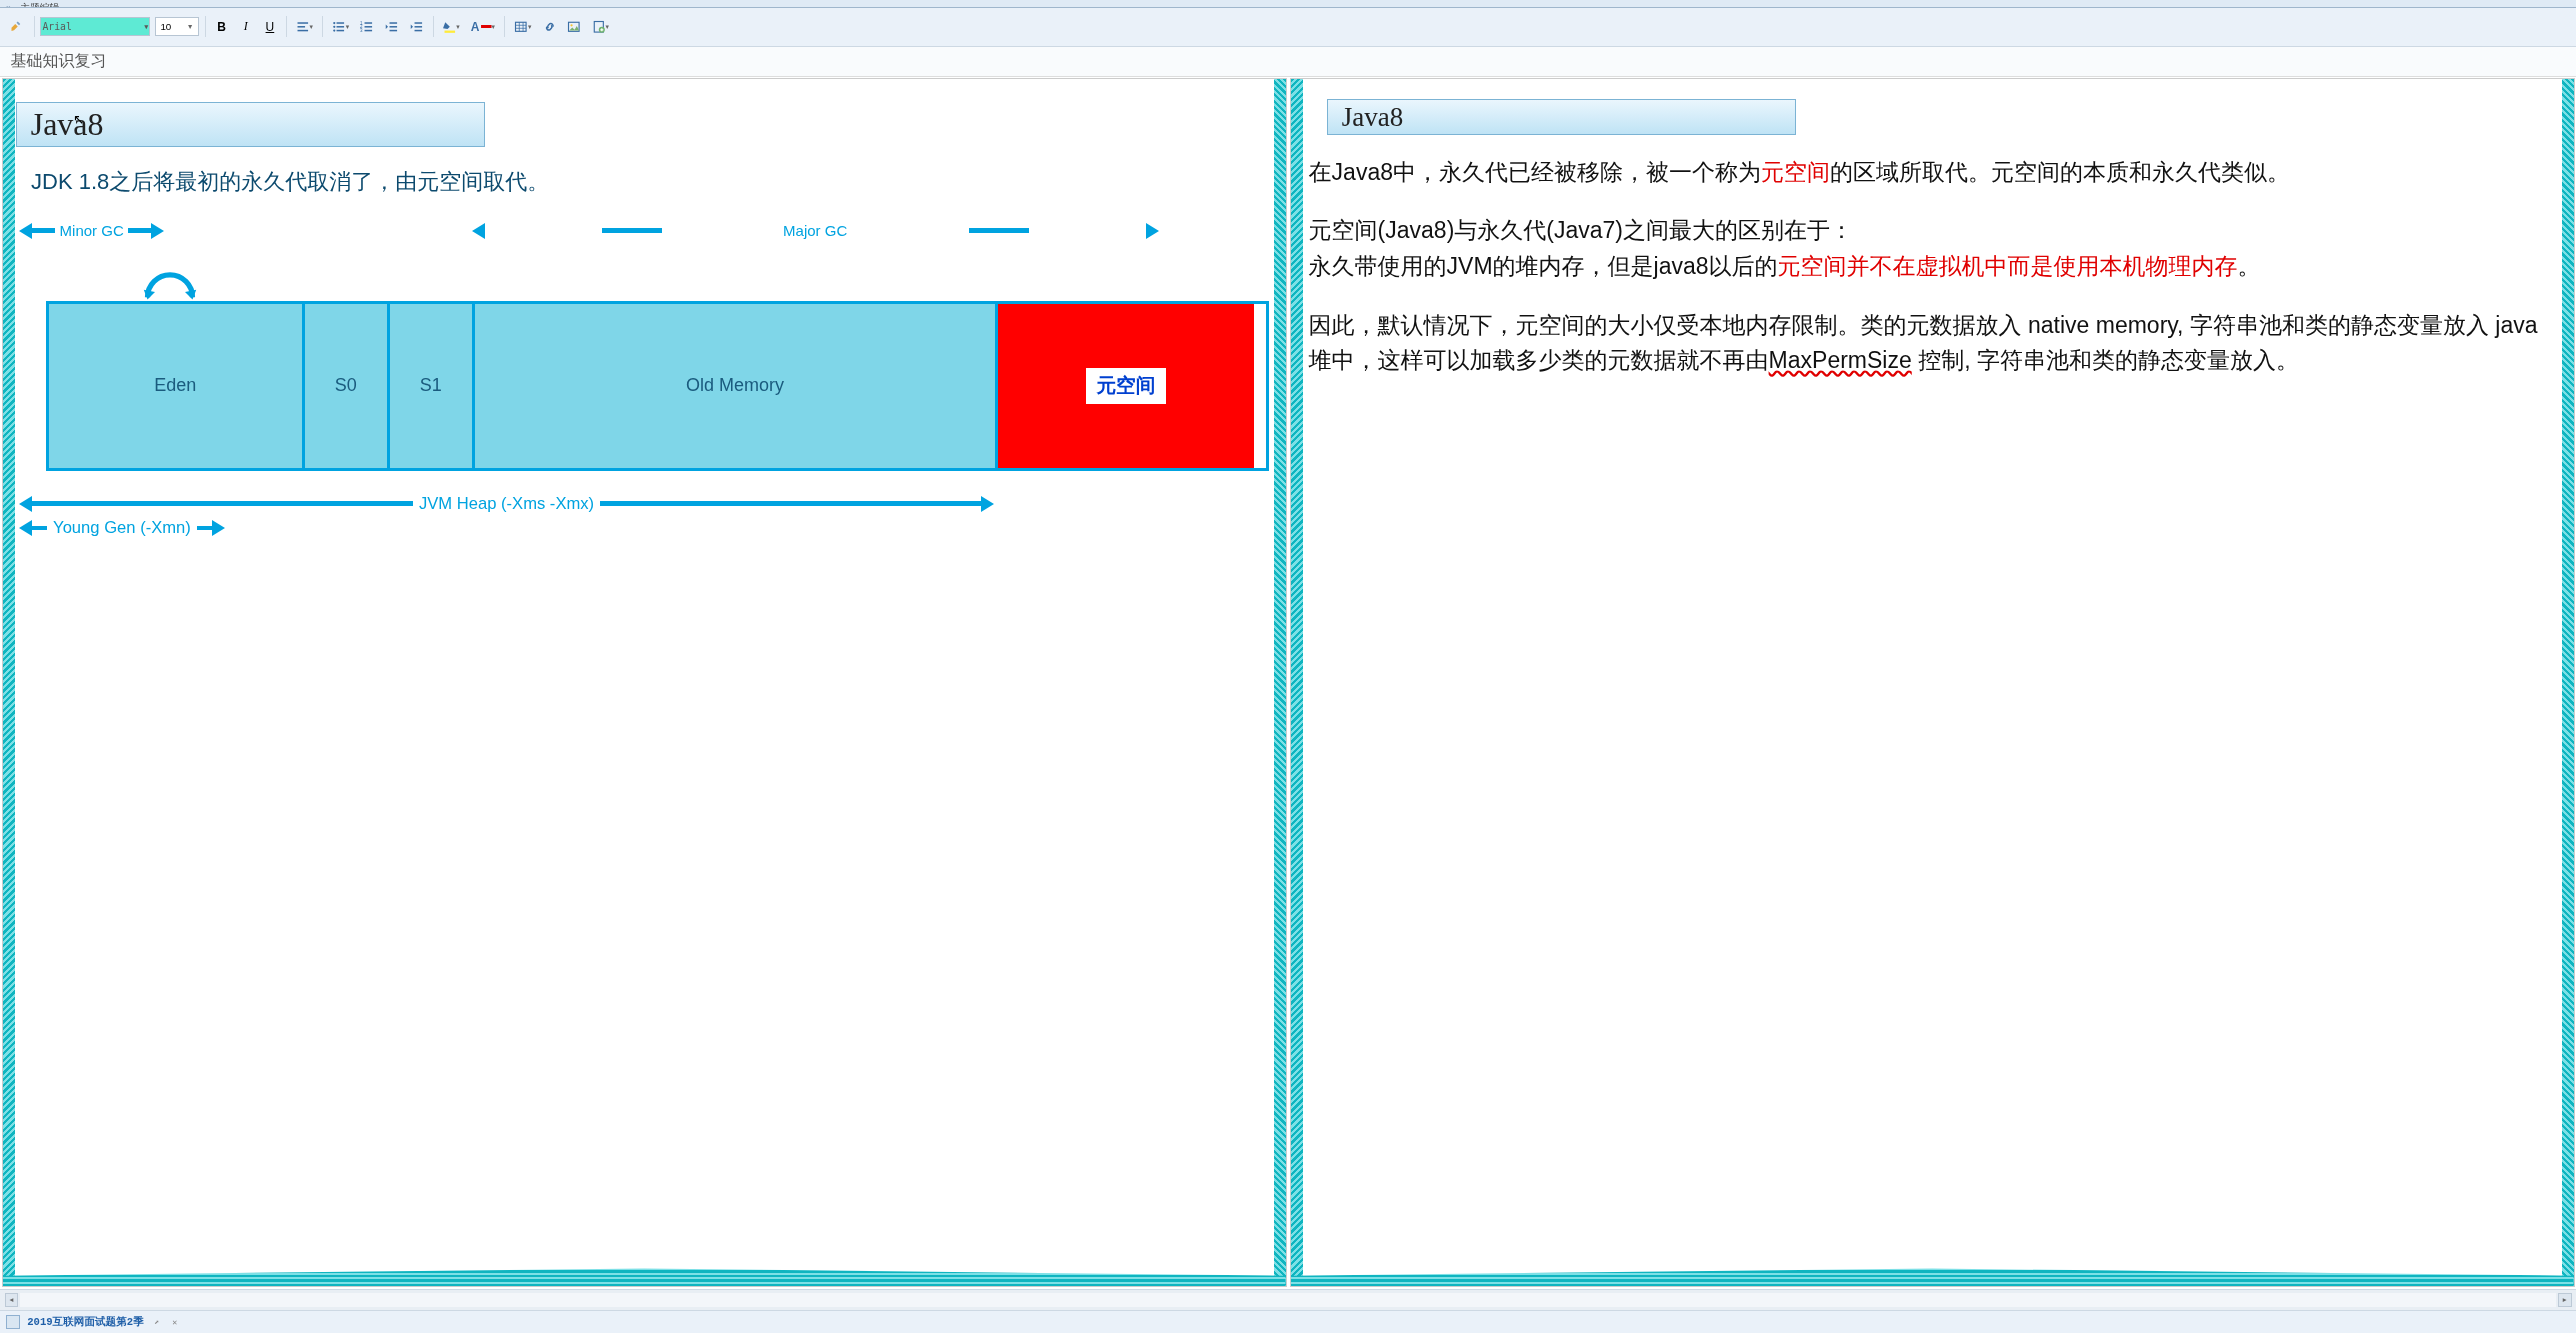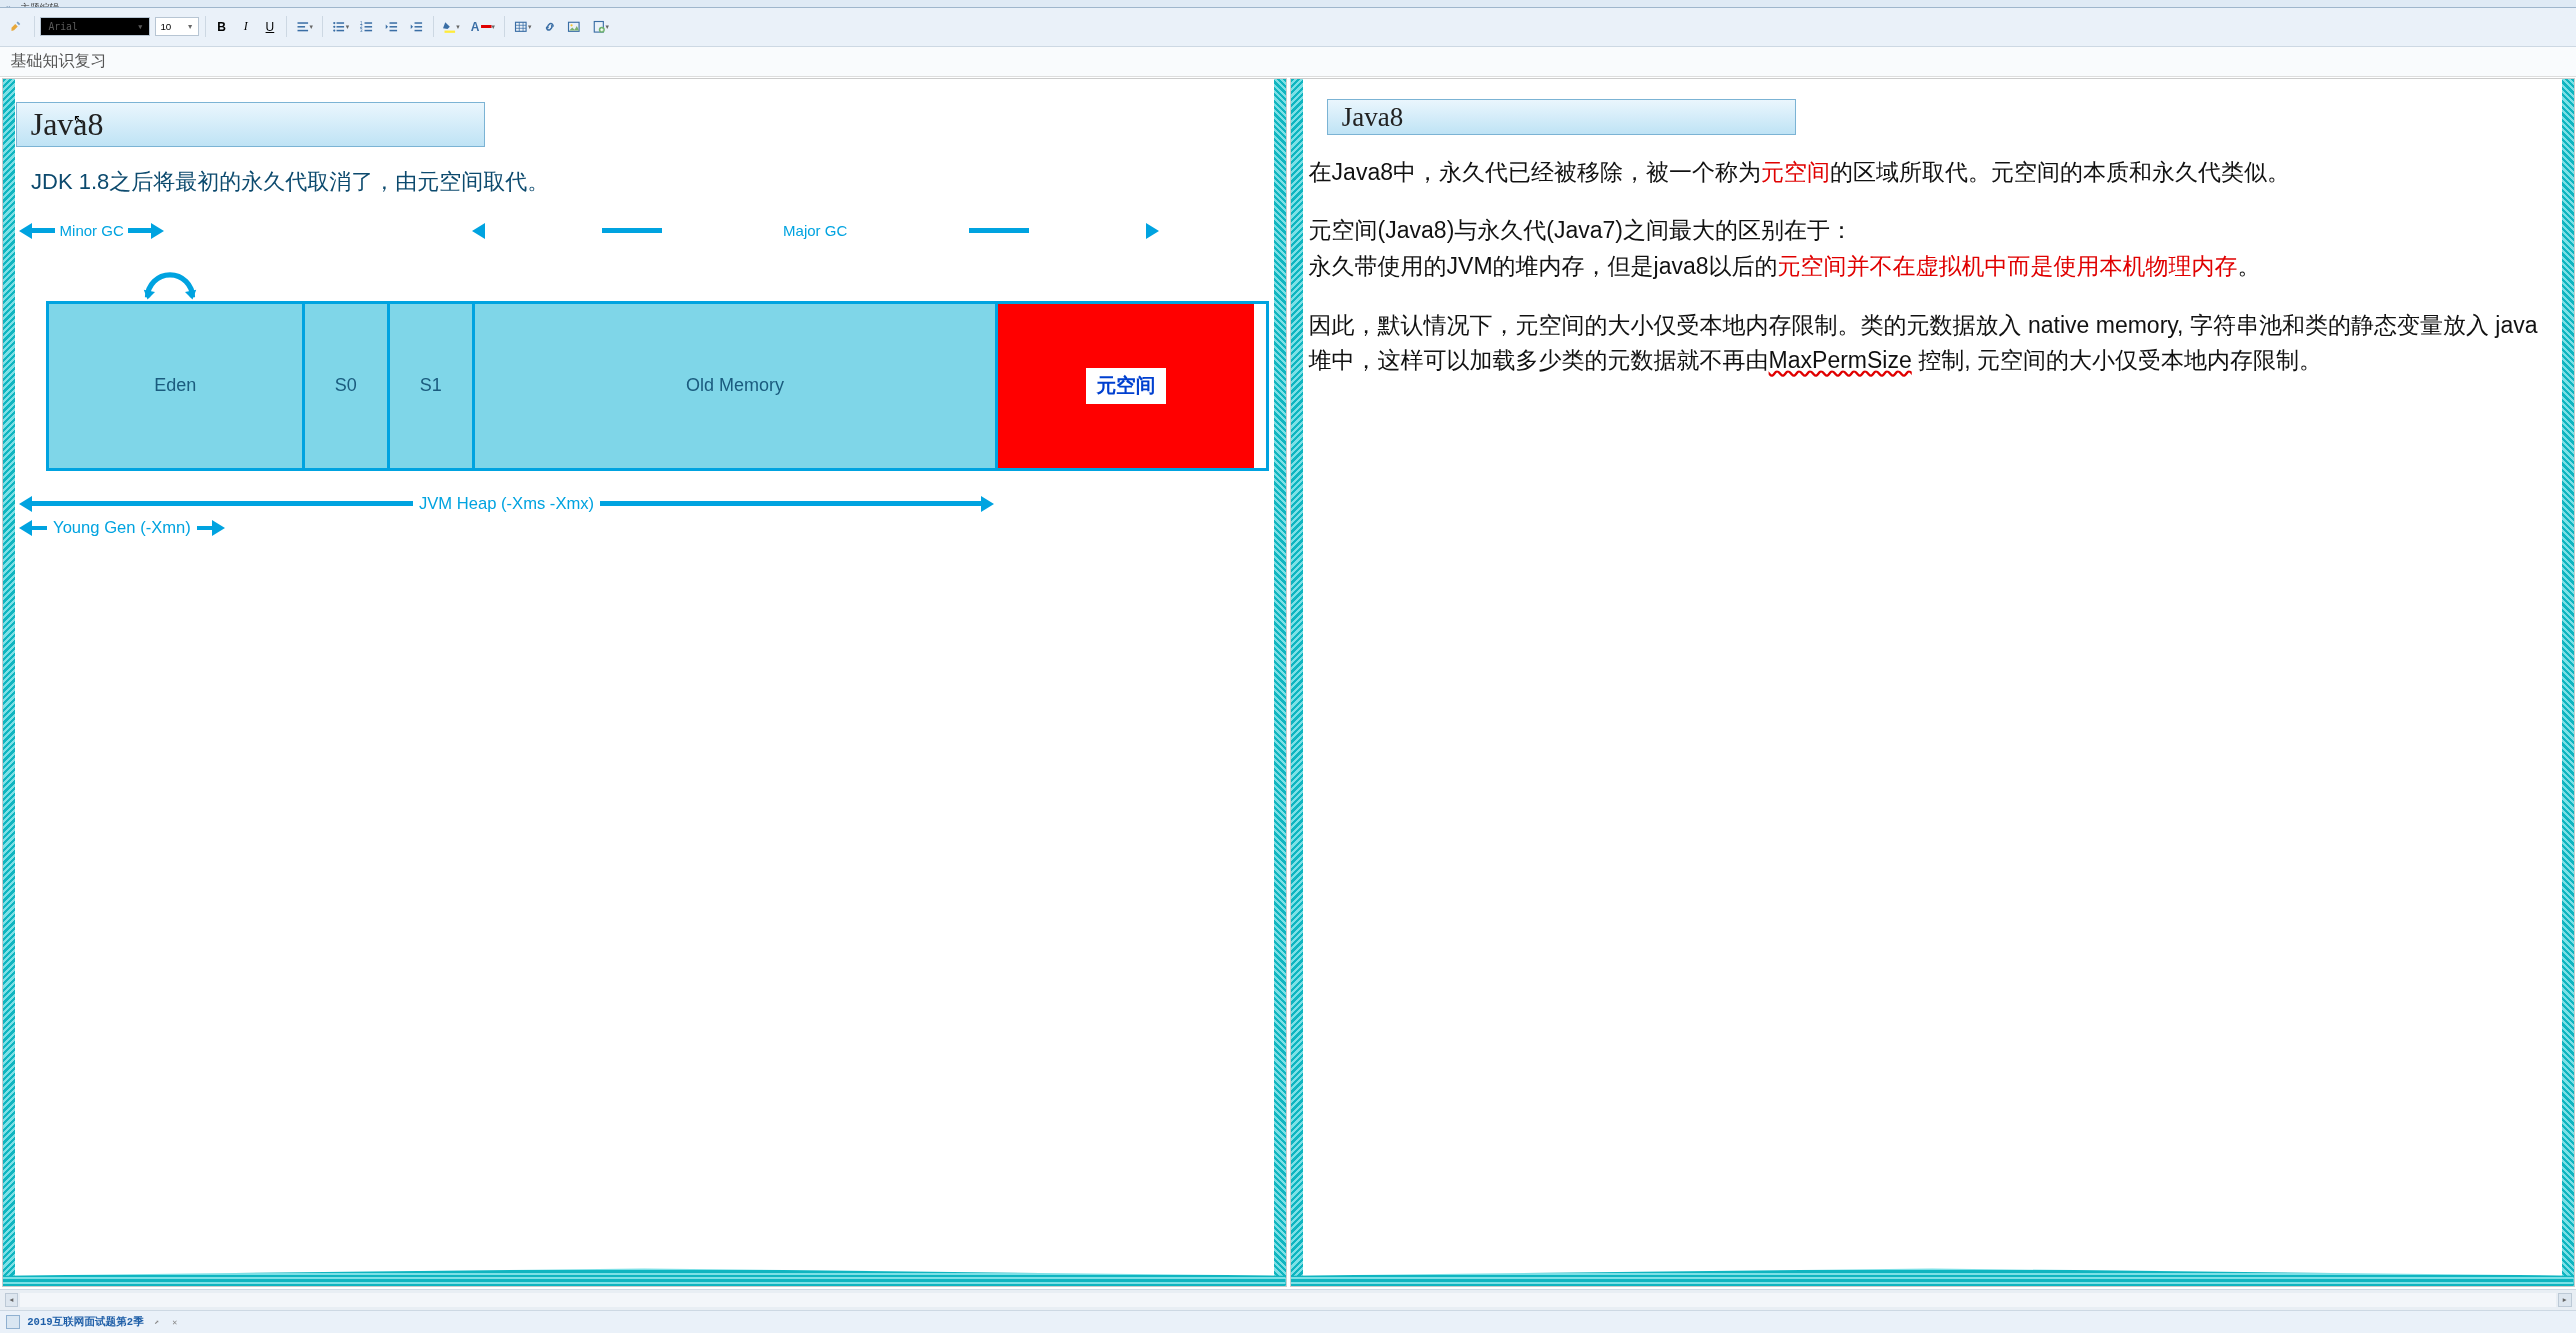--- a/index.html
+++ b/index.html
@@ -4,21 +4,21 @@
 <style>
 * { box-sizing: border-box; margin: 0; padding: 0; }
 body { font-family: Arial, "Microsoft YaHei", sans-serif; background: #f0f0f0; overflow: hidden; }
 
 .title-bar { background: #dfeaf5; border-bottom: 0.8px solid #9fb6cc; padding: 1.5px 6px; font-size: 9.8px; color: #333; height: 7.6px; overflow: hidden; }
 .chevron { color: #5a7aa0; font-weight: bold; padding-right: 6px; }
 
 .toolbar { background: #eaf1f9; border-bottom: 0.8px solid #cdd8e3; padding: 3px 6px; display: flex; align-items: center; gap: 4.5px; height: 39px; }
 .tb-btn { display: inline-flex; align-items: center; justify-content: center; min-width: 19.7px; height: 19.7px; border: 0.8px solid transparent; border-radius: 1.5px; cursor: pointer; padding: 0 2.3px; }
 .tb-sep { width: 0.8px; height: 21px; background: #cdd8e3; margin: 0 1.5px; }
-.font-select { width: 110px; height: 19.7px; border: 0.8px solid #b7c5d3; background: #000000; font-family: monospace; padding: 0 7px; display: flex; align-items: center; justify-content: space-between; font-size: 9.8px; color: #4a6; }
+.font-select { width: 110px; height: 19.7px; border: 0.8px solid #b7c5d3; background: #5eead4; font-family: monospace; padding: 0 1px; display: flex; align-items: center; justify-content: space-between; font-size: 9.8px; color: #4a6; }
 .font-select span { color: #5a5a5a; }
 .size-select { width: 44px; height: 19.7px; border: 0.8px solid #b7c5d3; background: #fff; padding: 0 4.5px; display: flex; align-items: center; justify-content: space-between; font-size: 9.8px; }
 .dd-arrow { font-size: 6.8px; color: #666; }
 .brush-icon svg { width: 15px; height: 15px; }
 
 .doc-title-bar { background: #f9fbfd; border-bottom: 0.8px solid #ddd; padding: 4.5px 10.6px; font-size: 16px; color: #555; height: 30px; display: flex; align-items: center; }
 
 .content { display: flex; background: #fff; height: calc(100vh - 39px - 30px - 7.6px - 23px - 21px); overflow: hidden; position: relative; }
 .page { flex: 1; background: #fff; border: 0.8px solid #ccc; margin: 1.5px; position: relative; overflow: hidden; }
 .page-stripe-l { position: absolute; left: 0; top: 0; bottom: 0; width: 12px; background: repeating-linear-gradient(135deg, #0fb5c0, #0fb5c0 2.3px, #7de0e6 2.3px, #7de0e6 4.5px); }
@@ -290,21 +290,21 @@
       </div>
       <div class="right-text">
         <p>
           <span>在Java8中，永久代已经被移除，被一个称为</span><span class="red">元空间</span><span>的区域所取代。元空间的本质和永久代类似。</span>
         </p>
         <p>
           <span>元空间(Java8)与永久代(Java7)之间最大的区别在于：</span><br>
           <span>永久带使用的JVM的堆内存，但是java8以后的</span><span class="red">元空间并不在虚拟机中而是使用本机物理内存</span><span>。</span>
         </p>
         <p>
-          <span>因此，默认情况下，元空间的大小仅受本地内存限制。类的元数据放入 native memory, 字符串池和类的静态变量放入 java 堆中，这样可以加载多少类的元数据就不再由</span><span class="ul">MaxPermSize</span><span> 控制, 元空间的大小仅受本地内存限制。</span>
+          <span>因此，默认情况下，元空间的大小仅受本地内存限制。类的元数据放入 native memory, 字符串池和类的静态变量放入 java 堆中，这样可以加载多少类的元数据就不再由</span><span class="ul">MaxPermSize</span><span> 控制, 字符串池和类的静态变量放入。</span>
         </p>
       </div>
     </div>
   </div>
 
 </div>
 
 <div class="hscroll">
   <span class="sleft">◂</span>
   <div class="strack"></div>

